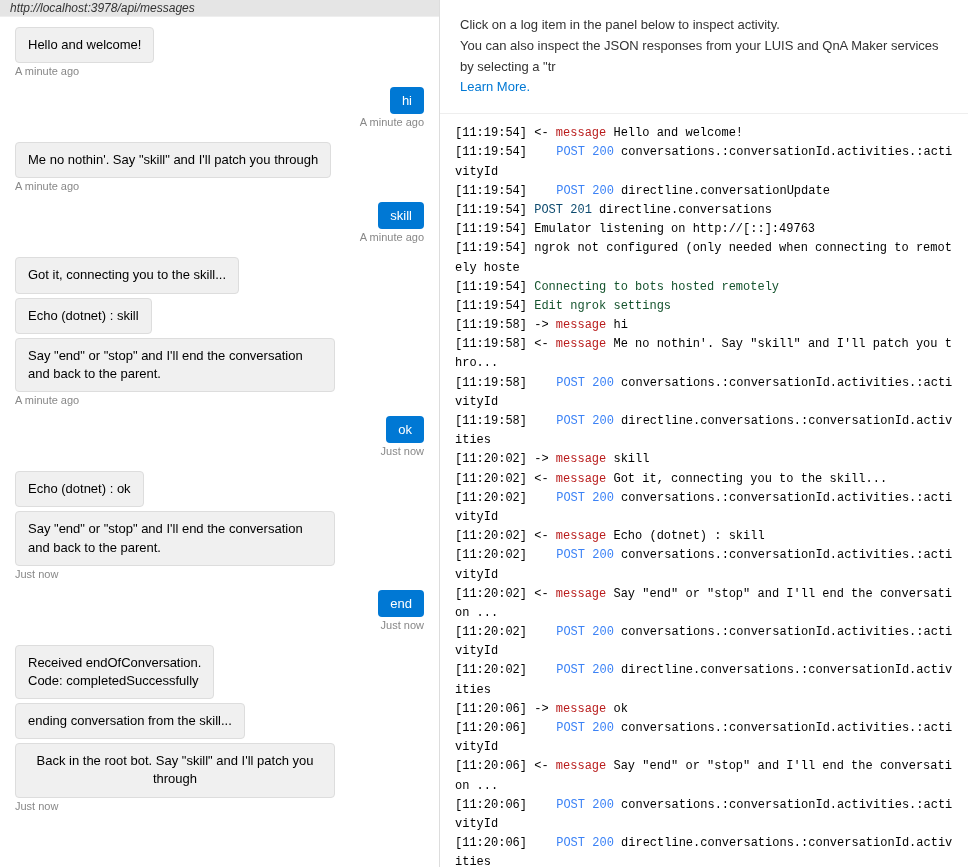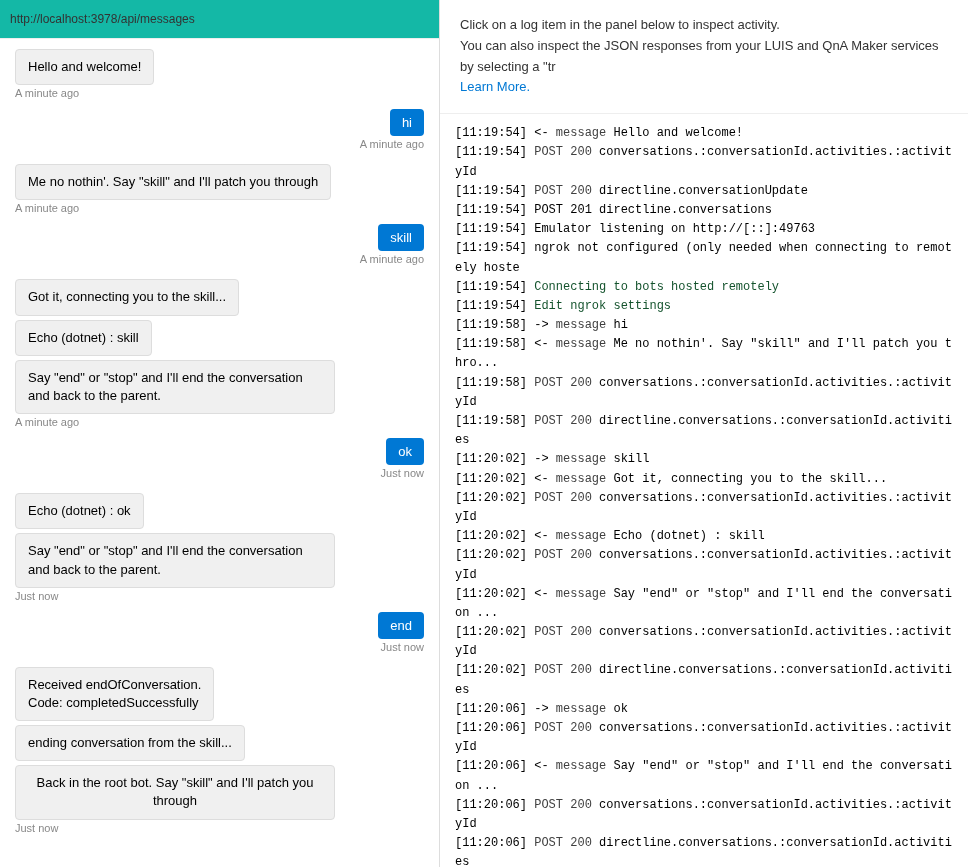--- a/index.html
+++ b/index.html
@@ -7,25 +7,26 @@
 
     
     #left-panel {
       width: 440px;
       border-right: 1px solid #ddd;
       display: flex;
       flex-direction: column;
       height: 100%;
     }
     #url-bar {
-      padding: 12px 10px;
+      padding: 1px 10px;
       font-size: 12px;
       color: #333;
       border-bottom: 1px solid #eee;
-      background: #14b8a6;
+      background: #e5e5e5;
+      font-style: italic;
     }
     #chat-area {
       flex: 1;
       overflow-y: auto;
       padding: 10px 15px;
     }
     .bot-msg-wrap {
       margin-bottom: 4px;
     }
     .bot-bubble {
@@ -97,32 +98,33 @@
     }
     .log-line {
       white-space: pre-wrap;
       word-break: break-all;
     }
     .log-line a {
       color: #14532d;
       text-decoration: none;
     }
     .log-line .post-200 {
-      color: #404040;
+      color: #3b82f6;
       text-decoration: none;
       cursor: pointer;
+      margin-left: 22px;
     }
     .log-line .post-201 {
-      color: #000000;
+      color: #0c4a6e;
       text-decoration: none;
       cursor: pointer;
       font-family: Liberation Mono, monospace;
     }
     .log-line .msg-link {
-      color: #404040;
+      color: #b91c1c;
       text-decoration: none;
       cursor: pointer;
     }
   </style>
 </head>
 <body>
 
 <div id="left-panel">
   <div id="url-bar">
     <span>http://localhost:3978/api/messages</span>

